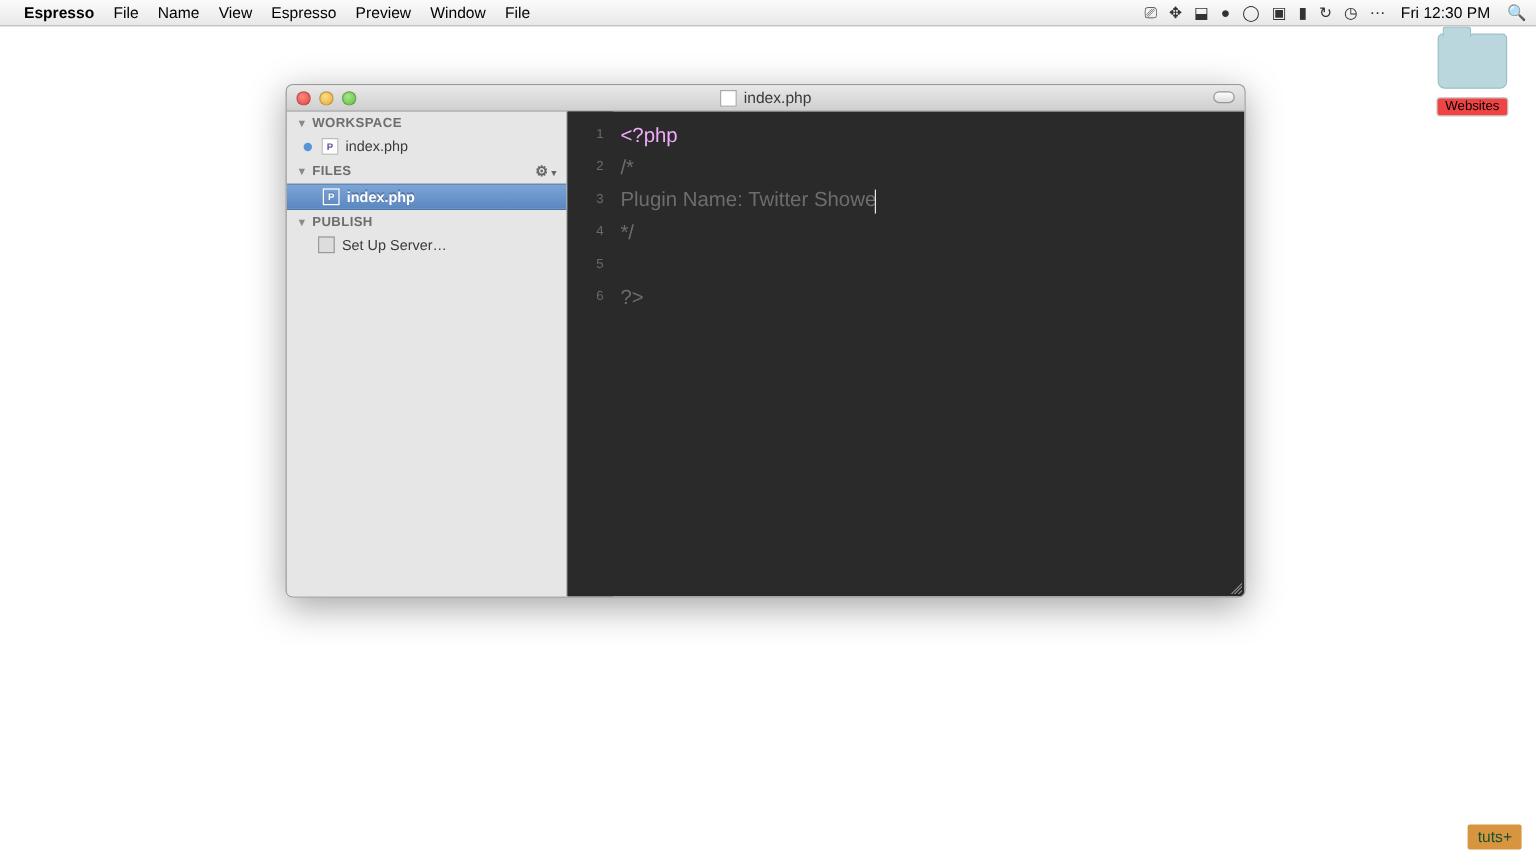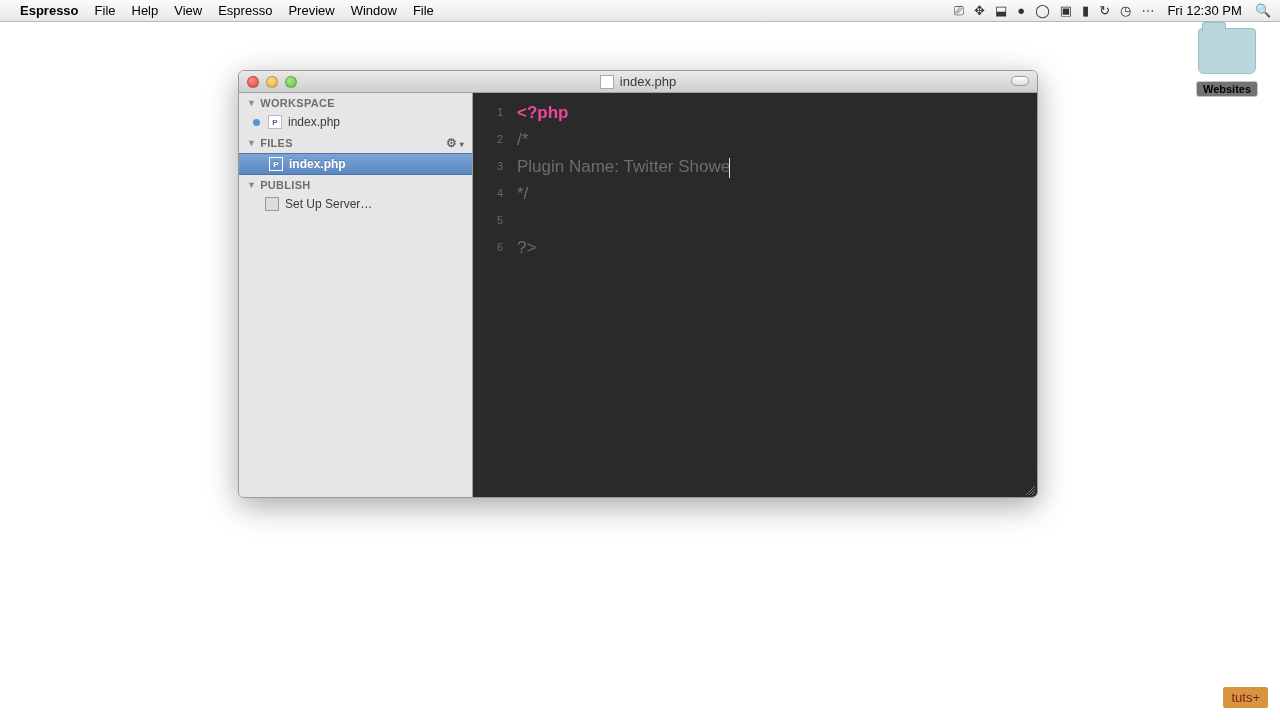--- a/index.html
+++ b/index.html
@@ -12,24 +12,24 @@
 .menubar .menu-item { margin-right: 16px; }
 .menubar .spacer { flex: 1; }
 .menubar .status-icon { margin: 0 5px; font-size: 13px; color: #333; }
 .menubar .clock { margin: 0 8px; font-size: 13px; }
 .menubar .searchglass { margin-left: 6px; font-size: 13px; }
 
 
 .desktop-folder { position: absolute; top: 28px; right: 18px; width: 70px; text-align: center; }
 .desktop-folder .folder-icon { width: 58px; height: 46px; margin: 0 auto 5px; background: #b9d7dd; border-radius: 4px 4px 6px 6px; position: relative; border: 1px solid #9abfc6; }
 .desktop-folder .folder-icon::before { content:""; position:absolute; top:-7px; left:3px; width:22px; height:8px; background:#b9d7dd; border:1px solid #9abfc6; border-bottom:none; border-radius:3px 3px 0 0; }
-.desktop-folder .label { background:#737373; border:1px solid #c6c6c6; border-radius:3px; padding:1px 6px; font-size:11px; display:inline-block;font-weight:bold; }
+.desktop-folder .label { background:#ef4444; border:1px solid #c6c6c6; border-radius:3px; padding:1px 6px; font-size:11px; display:inline-block; }
 
 
-.tuts-badge { position:absolute; bottom:12px; right:12px; background:#d8953f; color:#7f1d1d; font-size:13px; padding:3px 8px; border-radius:2px; font-weight:500; font-family: Arial, sans-serif; }
+.tuts-badge { position:absolute; bottom:12px; right:12px; background:#d8953f; color:#14532d; font-size:13px; padding:3px 8px; border-radius:2px; font-weight:500; font-family: Arial, sans-serif; }
 
 
 .window { position:absolute; left:238px; top:70px; width:800px; height:428px; background:#ececec; border:1px solid #9a9a9a; border-radius:6px; box-shadow: 0 8px 30px rgba(0,0,0,0.35); overflow:hidden; }
 .titlebar { height:22px; background:linear-gradient(#e9e9e9,#cfcfcf); border-bottom:1px solid #a0a0a0; display:flex; align-items:center; position:relative; }
 .traffic { display:flex; gap:7px; margin-left:8px; }
 .traffic .btn { width:12px; height:12px; border-radius:50%; border:1px solid rgba(0,0,0,0.2); }
 .traffic .close { background:radial-gradient(circle at 40% 35%, #ff8a80, #e0443e); }
 .traffic .min { background:radial-gradient(circle at 40% 35%, #ffe082, #e6a73c); }
 .traffic .zoom { background:radial-gradient(circle at 40% 35%, #a5e887, #65bb45); }
 .titlebar .title { position:absolute; left:0; right:0; text-align:center; font-size:13px; color:#3a3a3a; display:flex; align-items:center; justify-content:center; gap:6px; pointer-events:none; }
@@ -50,36 +50,36 @@
 .file-row.selected { background:linear-gradient(#7ca4d6,#5b87c0); color:#fff; border-top:1px solid #4c74a7; border-bottom:1px solid #4c74a7; text-shadow:0 -1px 0 rgba(0,0,0,0.25); font-weight:bold;}
 .file-row.selected .php-icon{ border-color:#fff; color:#fff; background:transparent;}
 .file-row.indent { padding-left:30px; }
 .pub-row { display:flex; align-items:center; padding:3px 4px 3px 26px; gap:6px; font-size:12px; color:#3a3a3a;}
 .pub-row .server-icon{ width:14px;height:14px;display:inline-block;border:1px solid #999;background:#ddd;}
 
 
 .editor { flex:1; background:#2a2a2a; display:flex; font-family: "Menlo","Monaco","Consolas",monospace; font-size:17px; line-height:27px; position:relative;}
 .gutter { width:38px; background:#2a2a2a; color:#6a6a6a; text-align:right; padding:6px 8px 0 0; font-size:11px; line-height:27px;}
 .code { padding:6px 0 0 6px; color:#a9a9a9; white-space:pre; }
-.code .php-tag { color:#ec4899; font-weight:bold; }
+.code .php-tag { color:#f0abfc; font-weight:normal; }
 .code .comment { color:#6d6d6d; }
 .code .cursor { display:inline-block; width:1px; height:20px; background:#e8e8e8; vertical-align:middle; margin-left:-1px;}
 .resize-grip { position:absolute; right:2px; bottom:2px; width:12px;height:12px; background:
   linear-gradient(135deg, transparent 60%, #777 60%, #777 66%, transparent 66%),
   linear-gradient(135deg, transparent 72%, #777 72%, #777 78%, transparent 78%),
   linear-gradient(135deg, transparent 84%, #777 84%, #777 90%, transparent 90%);}
 </style>
 </head>
 <body>
 
 <div class="menubar">
   <span class="apple"></span>
   <span class="appname">Espresso</span>
   <span class="menu-item">File</span>
-  <span class="menu-item">Help</span>
+  <span class="menu-item">Name</span>
   <span class="menu-item">View</span>
   <span class="menu-item">Espresso</span>
   <span class="menu-item">Preview</span>
   <span class="menu-item">Window</span>
   <span class="menu-item">File</span>
   <span class="spacer"></span>
   <span class="status-icon">⎚</span>
   <span class="status-icon">✥</span>
   <span class="status-icon">⬓</span>
   <span class="status-icon">●</span>

